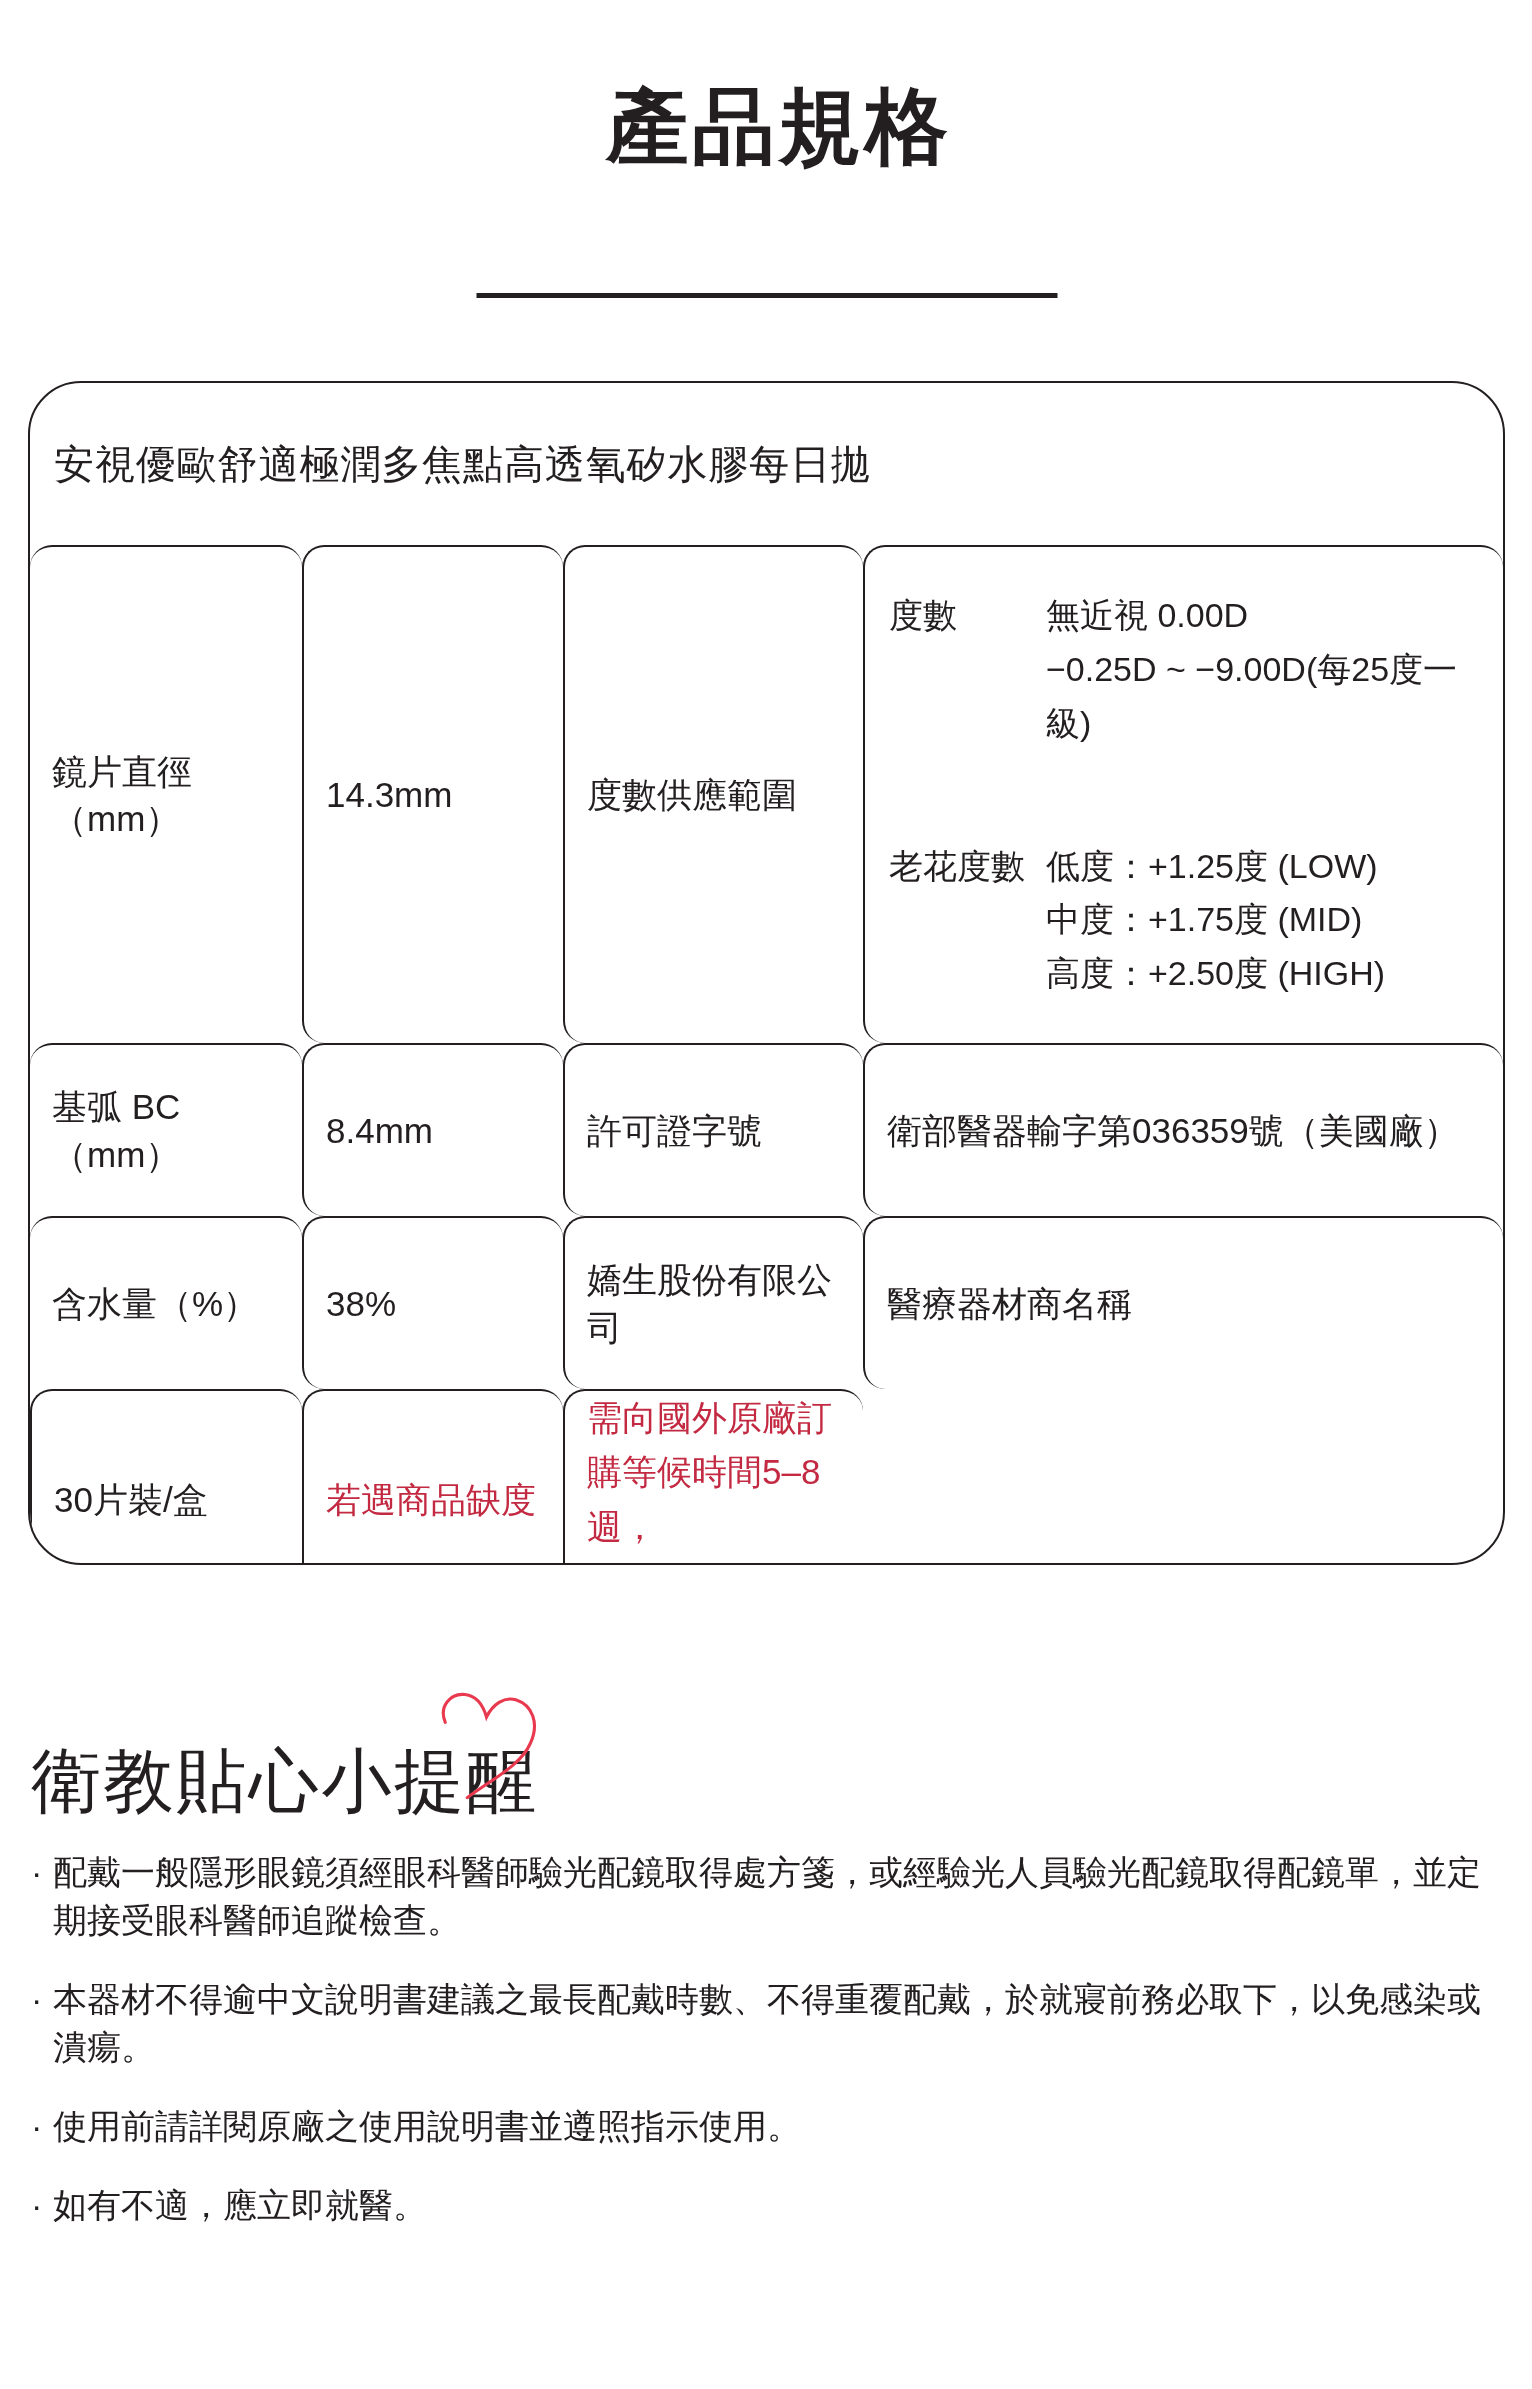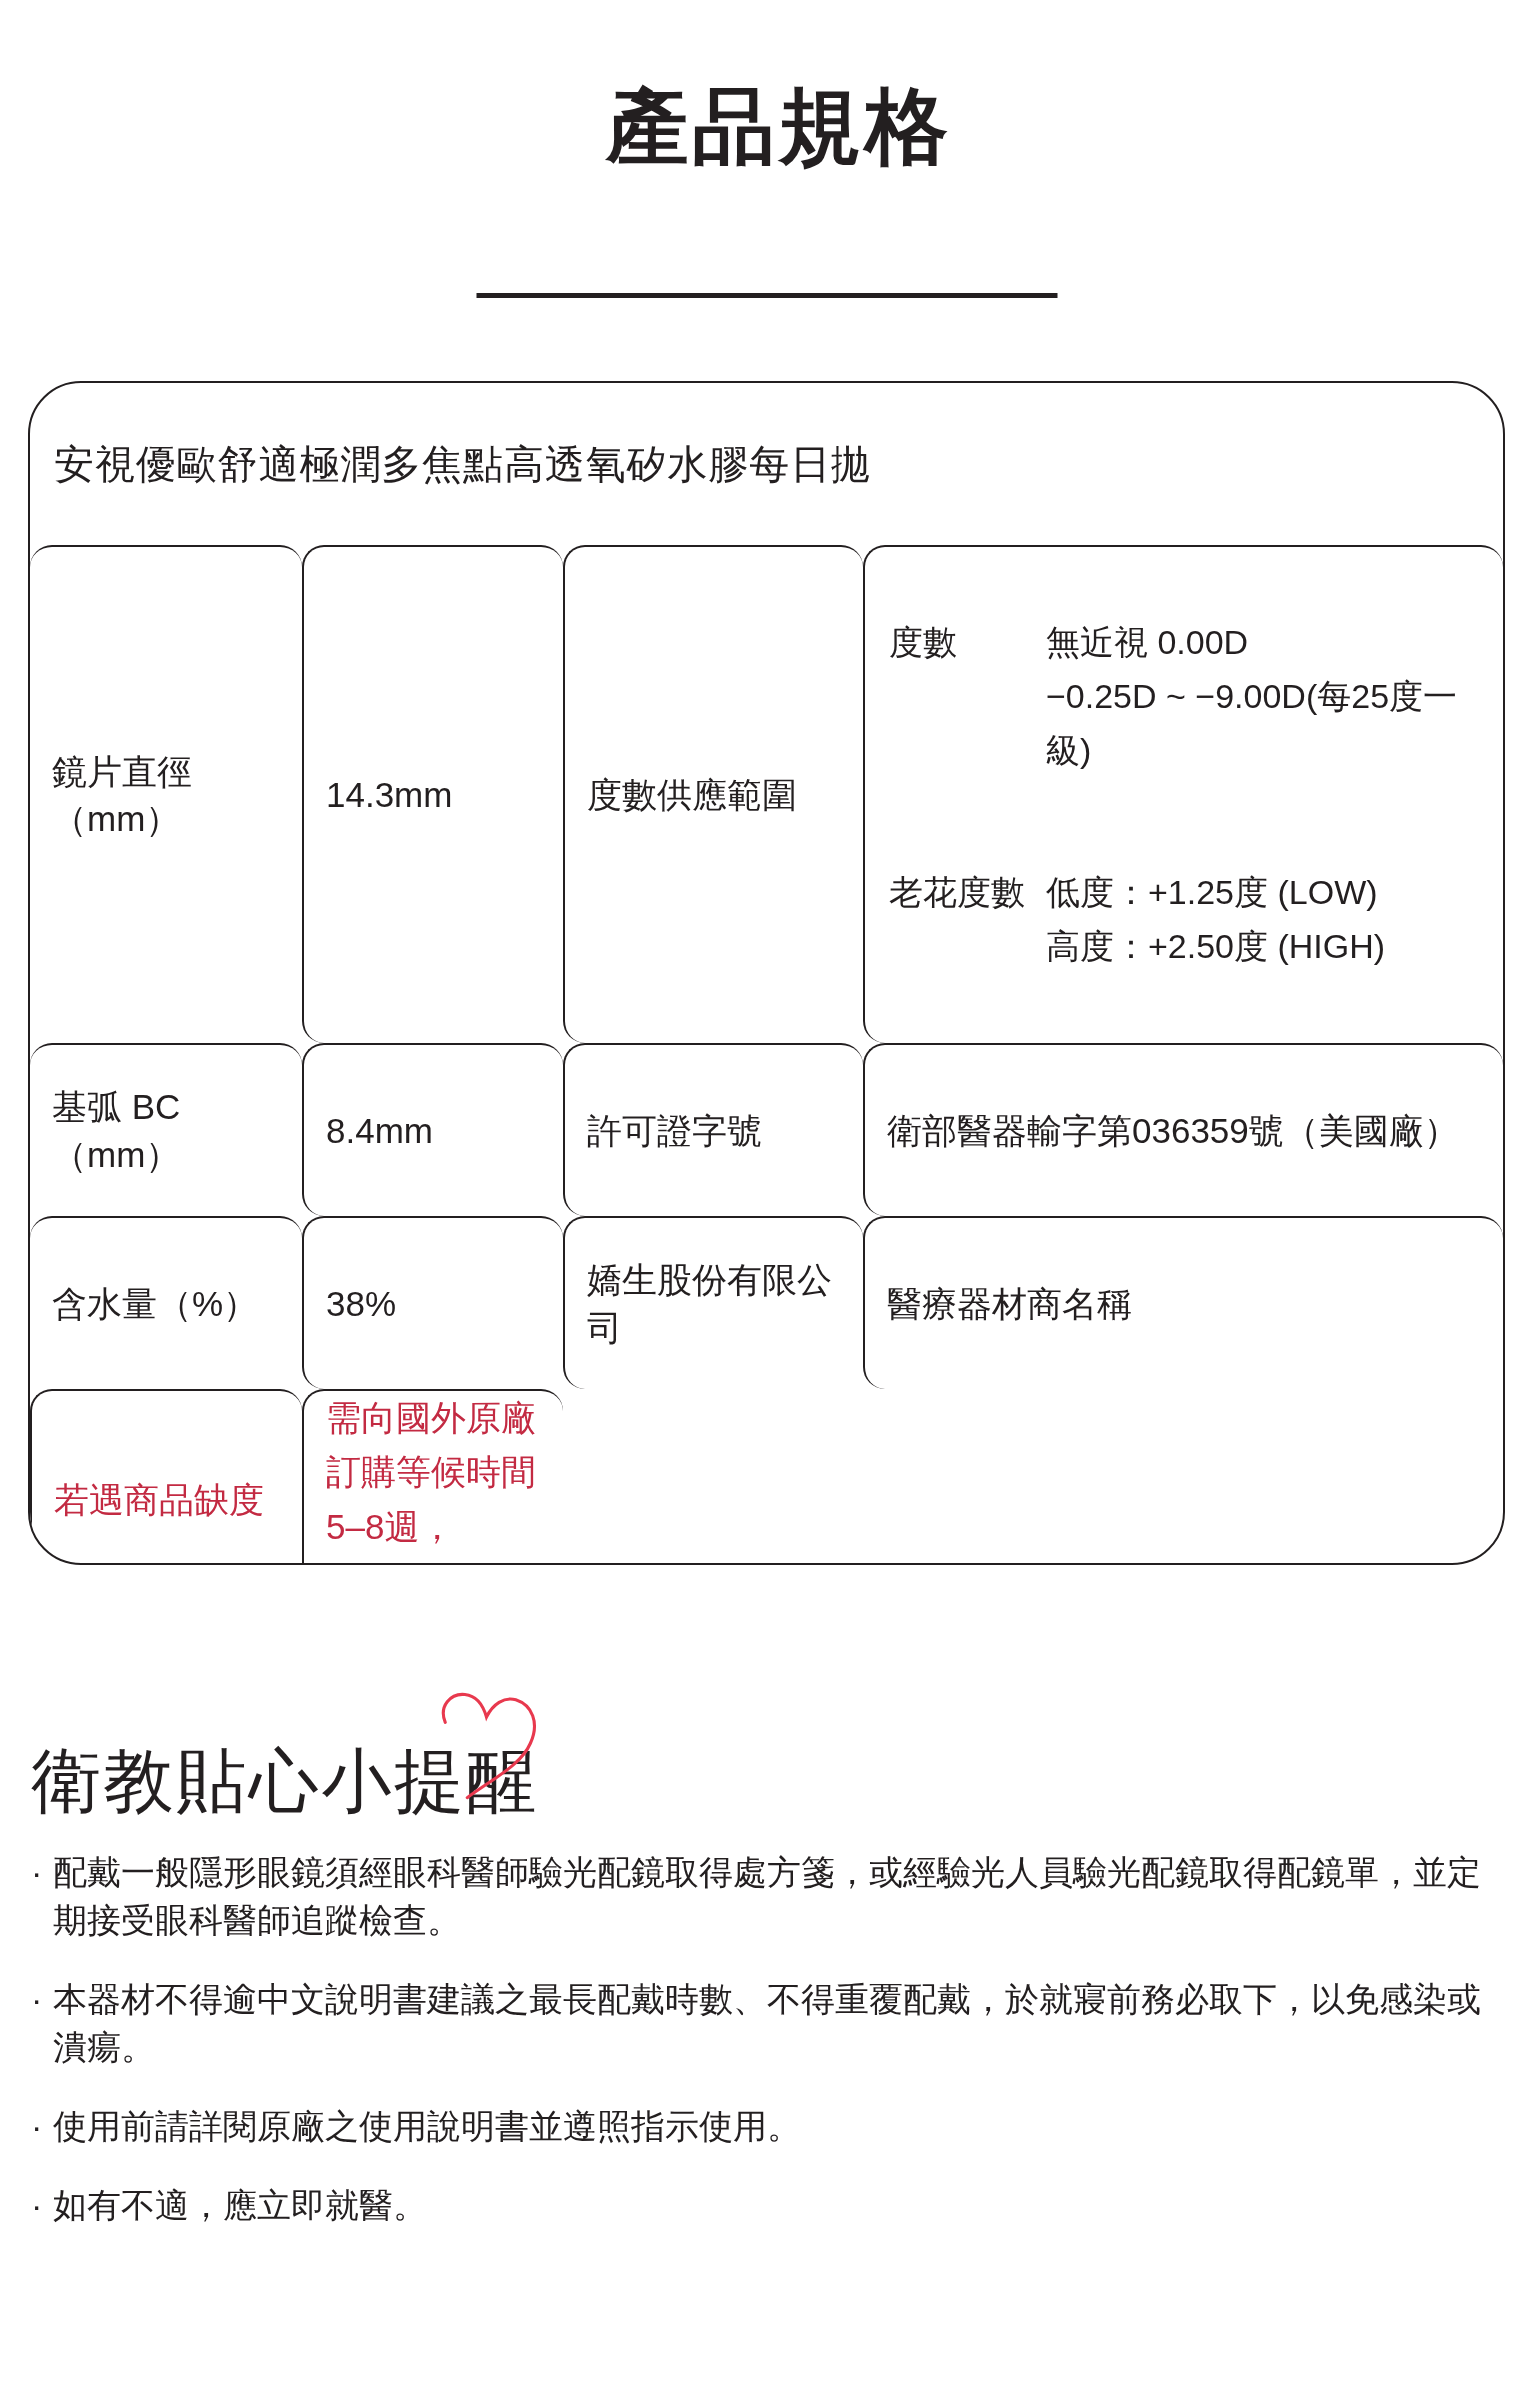--- a/index.html
+++ b/index.html
@@ -148,35 +148,37 @@
           <div class="pr-label">度數</div>
           <div class="pr-lines">
             <div>無近視 0.00D</div>
             <div>−0.25D ~ −9.00D(每25度一級)</div>
           </div>
         </div>
         <div class="pr-group">
           <div class="pr-label">老花度數</div>
           <div class="pr-lines">
             <div>低度：+1.25度 (LOW)</div>
+            <div>中度：+1.75度 (MID)</div>
             <div>高度：+2.50度 (HIGH)</div>
           </div>
         </div>
       </div>
 
       <div class="cell">基弧 BC（mm）</div>
       <div class="cell bl">8.4mm</div>
       <div class="cell bl">許可證字號</div>
       <div class="cell bl">衛部醫器輸字第036359號（美國廠）</div>
 
       <div class="cell">含水量（%）</div>
       <div class="cell bl">38%</div>
       <div class="cell bl">嬌生股份有限公司</div>
       <div class="cell bl">醫療器材商名稱</div>
 
+      <div class="cell bl">30片裝/盒</div>
       <div class="cell bl red-text">若遇商品缺度</div>
       <div class="cell bl red-text note-cell">
         <div>需向國外原廠訂購等候時間5–8週，</div>
         <div>會另行通知。</div>
       </div>
 
     </div>
   </div>
 
   <div class="care-heading">衛教貼心小提醒</div>

